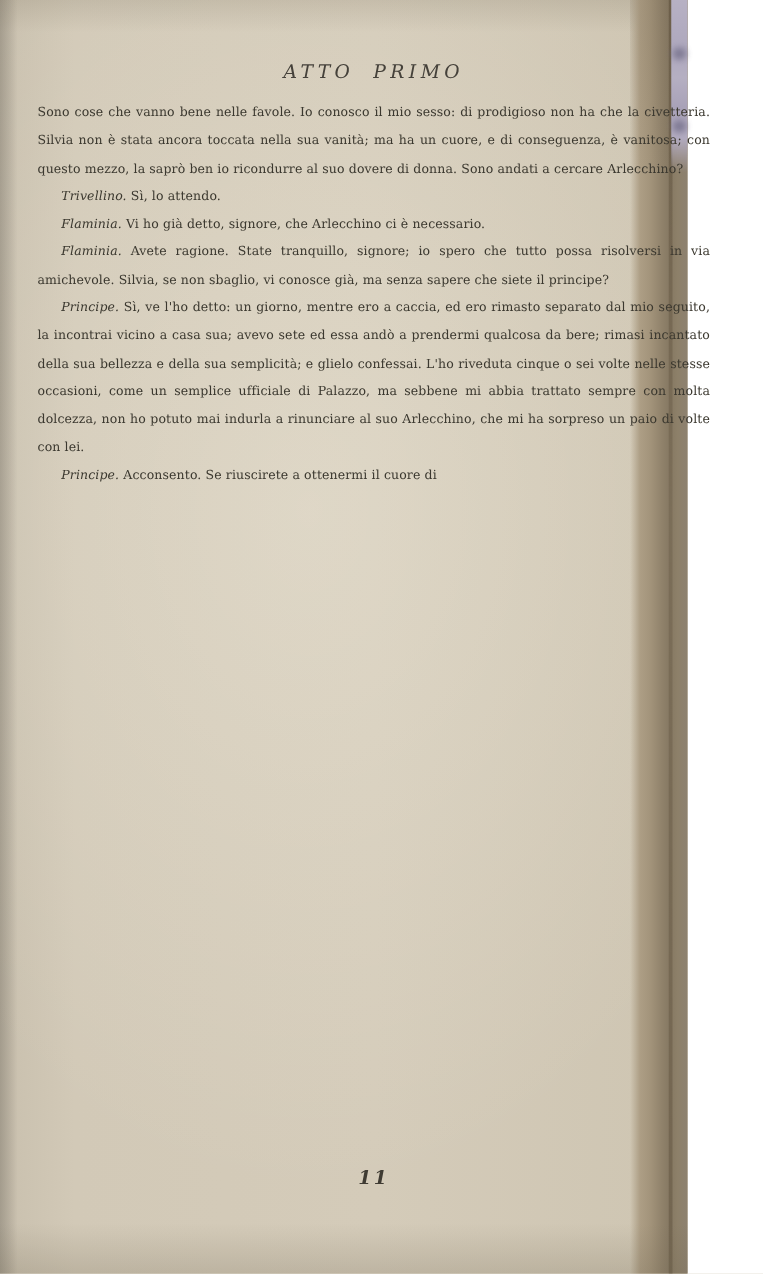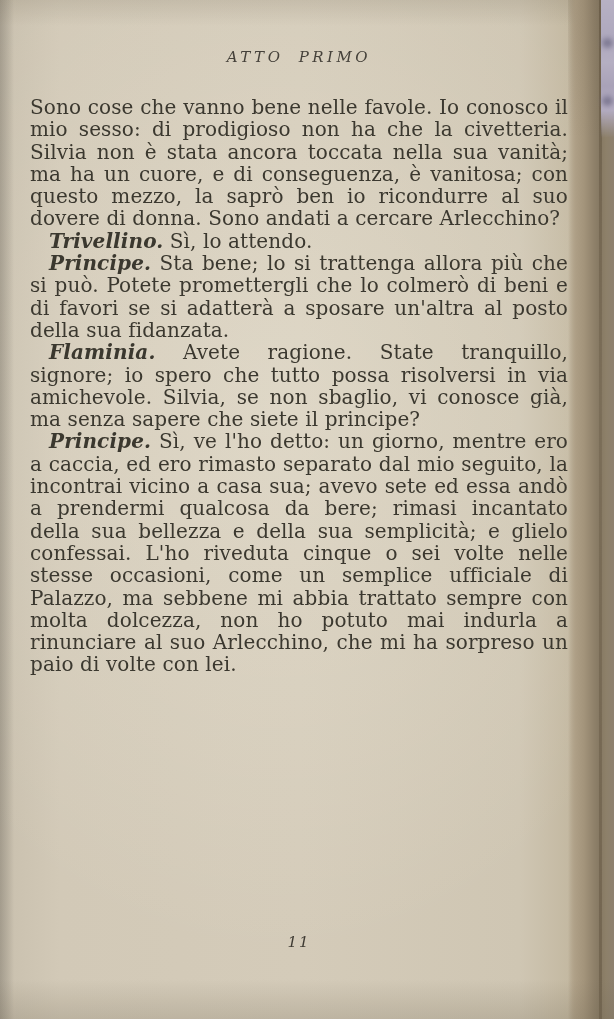--- a/index.html
+++ b/index.html
@@ -3,21 +3,21 @@
 <meta charset="utf-8">
 <style>
   html, body {
     margin: 0; padding: 0;
     width: 614px; height: 1019px;
     overflow: hidden;
     font-family: "DejaVu Serif", "Liberation Serif", serif;
   }
   .scan {
     position: relative;
-    width: 614px; height: 1019px;
+    width: 550px; height: 1019px;
     background:
       radial-gradient(ellipse 120% 90% at 45% 40%, rgba(255,252,240,0.25), rgba(0,0,0,0) 60%),
       linear-gradient(to right, #bdb5a5 0px, #cbc2b0 14px, #d2c9b7 60px, #d4cbb9 300px, #cfc6b3 520px, #c4b9a2 568px, #b3a58c 578px),
       #cfc6b3;
   }
   
   .scan::before {
     content: ""; position: absolute; left: 0; top: 0; right: 0; height: 26px;
     background: linear-gradient(to bottom, rgba(120,110,90,0.18), rgba(0,0,0,0));
     pointer-events: none;
@@ -76,58 +76,60 @@
     top: 48px; left: 30px; width: 538px;
     text-align: center;
     font-style: italic;
     font-size: 15px;
     letter-spacing: 3.5px;
     word-spacing: 7px;
     color: #45413a;
   }
   .text-block {
     position: absolute;
-    top: 96px; left: 30px; width: 538px;
+    top: 80px; left: 30px; width: 538px;
     color: #3b382f;
-    font-size: 20px;
+    font-size: 10px;
     line-height: 22.3px;
     text-align: justify;
     letter-spacing: 0.1px;
   }
   .text-block p {
     margin: 0;
     text-indent: 19px;
   }
   .text-block p.no-indent { text-indent: 0; }
-  .speaker { font-style: italic; font-weight: bold; }
+  .speaker { font-style: italic; }
   .page-number {
     position: absolute;
     top: 933px; left: 30px; width: 538px;
     text-align: center;
     font-style: italic;
     font-size: 15px;
     letter-spacing: 2px;
     color: #3f3b33;
+    font-weight: bold;
   }
 </style>
 </head>
 <body>
 
 <div class="scan">
   <div class="left-gutter"></div>
   <div class="edge-band"></div>
   <div class="edge-line"></div>
   <div class="corner-sliver"></div>
   <div class="corner-smudge1"></div>
   <div class="corner-smudge2"></div>
 
   <div class="running-head">ATTO PRIMO</div>
 
   <div class="text-block" id="text-block">
       <p class="no-indent">Sono cose che vanno bene nelle favole. Io conosco il mio sesso: di prodigioso non ha che la civetteria. Silvia non è stata ancora toccata nella sua vanità; ma ha un cuore, e di conseguenza, è vanitosa; con questo mezzo, la saprò ben io ricondurre al suo dovere di donna. Sono andati a cercare Arlecchino?</p>
       <p><span class="speaker">Trivellino.</span> Sì, lo attendo.</p>
-      <p><span class="speaker">Principe.</span> Sta bene; lo si trattenga allora più che si può. Potete promettergli che lo colmerò di beni e di favori se si adatterà a sposare un'altra al posto della sua fidanzata.</p>
+      <p><span class="speaker">Flaminia.</span> Vi ho già detto, signore, che Arlecchino ci è necessario.</p>
       <p><span class="speaker">Flaminia.</span> Avete ragione. State tranquillo, signore; io spero che tutto possa risolversi in via amichevole. Silvia, se non sbaglio, vi conosce già, ma senza sapere che siete il principe?</p>
       <p><span class="speaker">Principe.</span> Sì, ve l'ho detto: un giorno, mentre ero a caccia, ed ero rimasto separato dal mio seguito, la incontrai vicino a casa sua; avevo sete ed essa andò a prendermi qualcosa da bere; rimasi incantato della sua bellezza e della sua semplicità; e glielo confessai. L'ho riveduta cinque o sei volte nelle stesse occasioni, come un semplice ufficiale di Palazzo, ma sebbene mi abbia trattato sempre con molta dolcezza, non ho potuto mai indurla a rinunciare al suo Arlecchino, che mi ha sorpreso un paio di volte con lei.</p>
+      <p><span class="speaker">Principe.</span> Acconsento. Se riuscirete a ottenermi il cuore di</p>
     </div>
 
   <div class="page-number">11</div>
 </div>
 
 </body></html>

